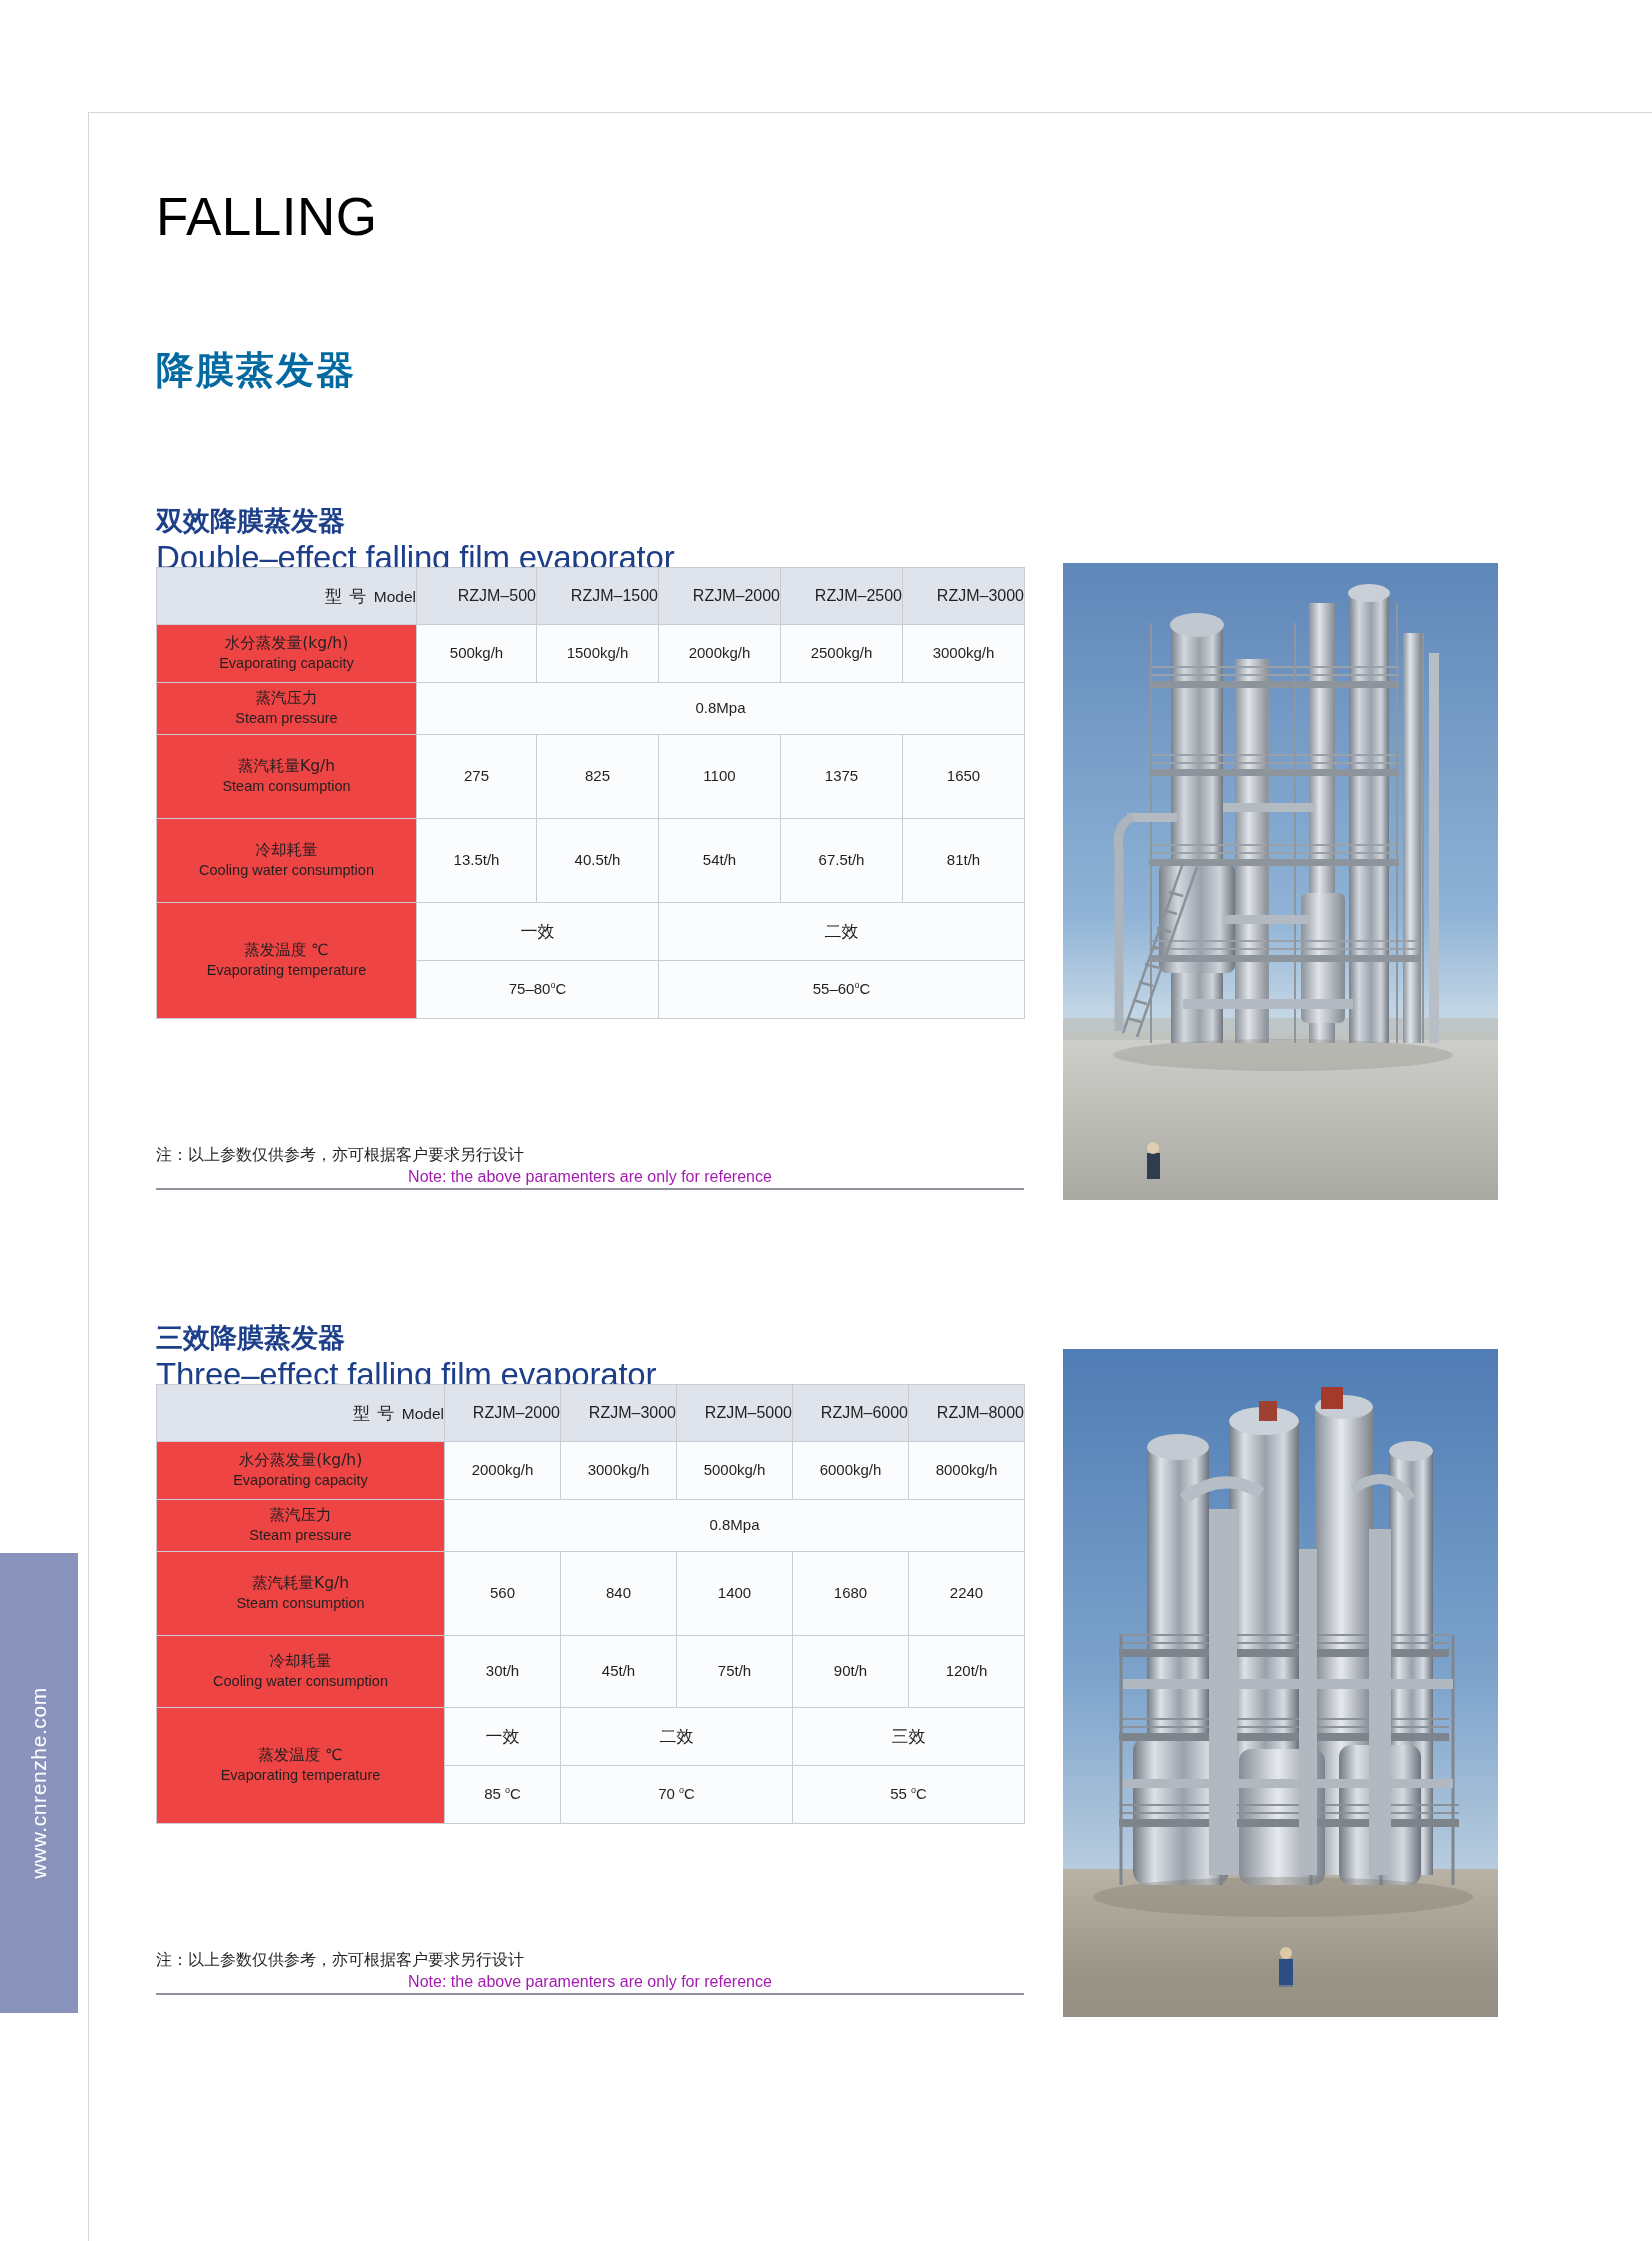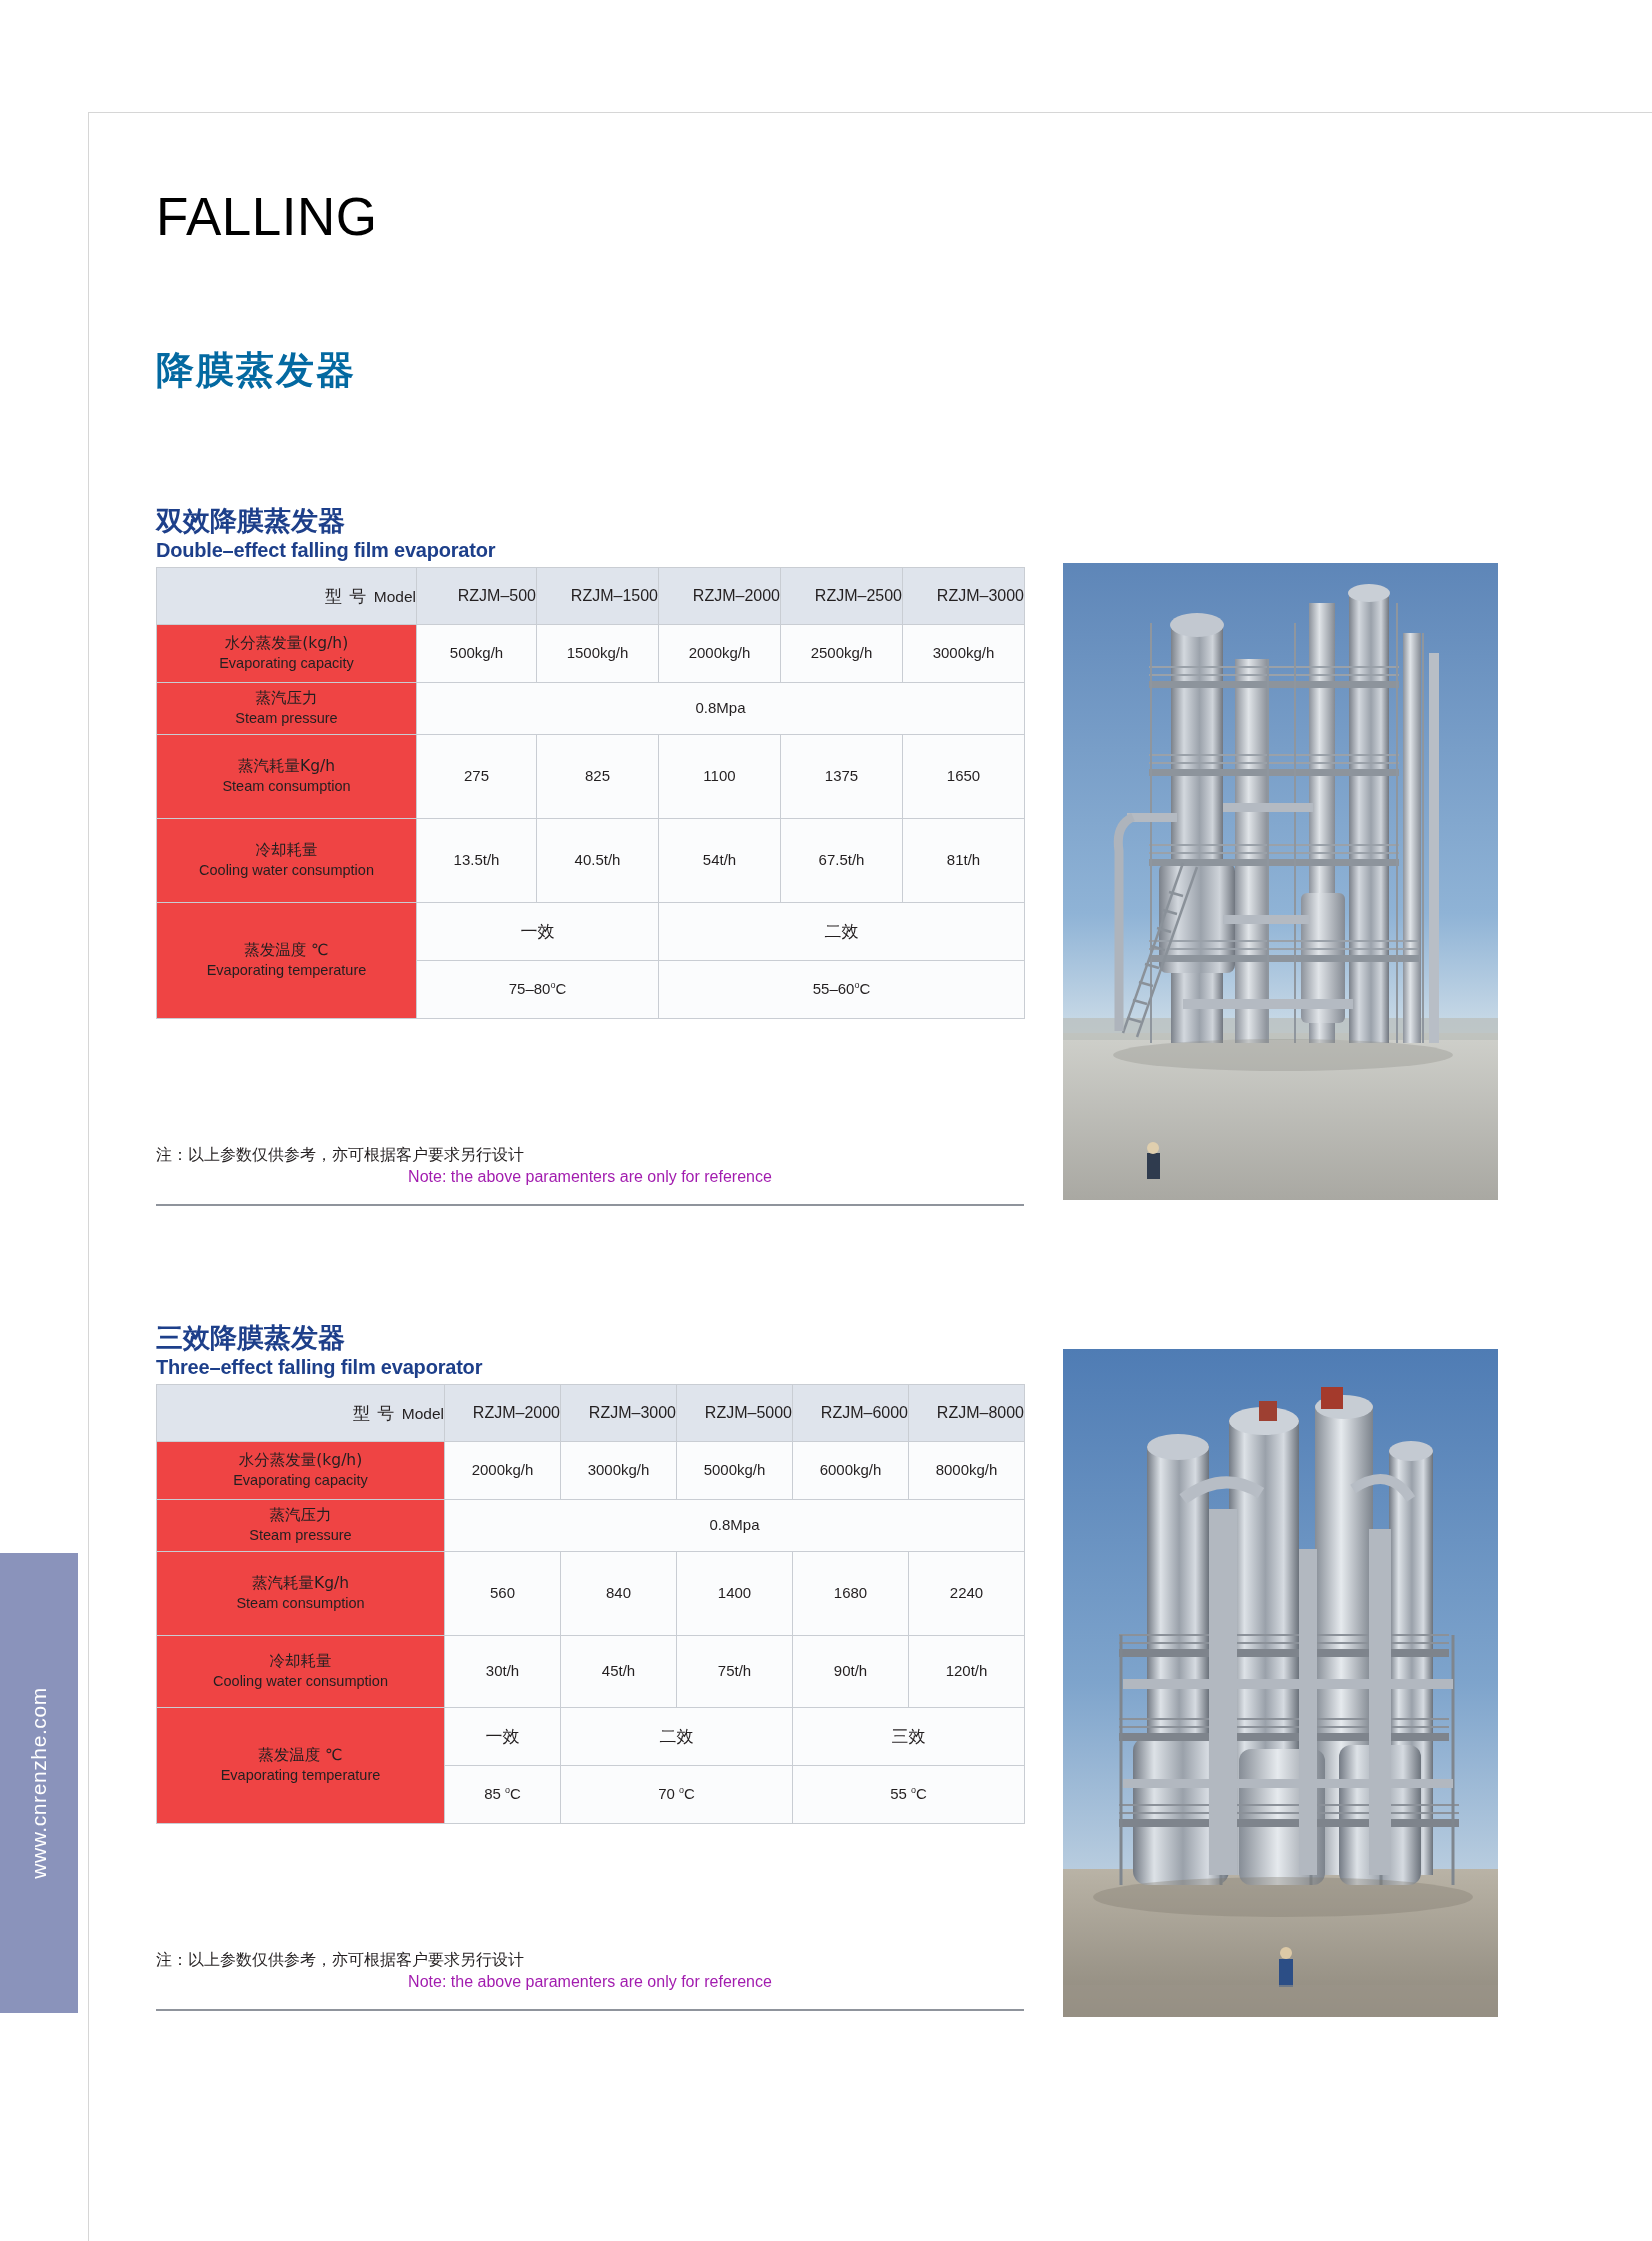--- a/index.html
+++ b/index.html
@@ -83,22 +83,22 @@
     position: absolute;
     left: 156px;
     color: #1d3f8a;
     font-size: 27px;
     font-weight: 700;
     white-space: nowrap;
     font-family: "DejaVu Sans", sans-serif;
   }
   .section-head .en {
     font-family: "Liberation Sans", sans-serif;
-    font-weight: 700;
-    font-size: 20px;
+    font-weight: 400;
+    font-size: 33px;
     letter-spacing: -.2px;
   }
   #sec1-head { top: 503px; }
   #sec2-head { top: 1320px; }
 
   
   table.spec {
     position: absolute;
     border-collapse: collapse;
     table-layout: fixed;
@@ -153,21 +153,21 @@
   
   #table1 { left: 156px; top: 567px; width: 868px; }
   #table2 { left: 156px; top: 1384px; width: 868px; }
 
   
   .note {
     position: absolute;
     left: 156px;
     width: 868px;
     border-bottom: 2px solid #8f949c;
-    padding-bottom: 18px;
+    padding-bottom: 2px;
     box-sizing: border-box;
   }
   .note .cnline {
     font-family: "DejaVu Sans", sans-serif;
     font-size: 16px;
     color: #231f20;
     display: block;
     margin-bottom: 2px;
   }
   .note .enline {

